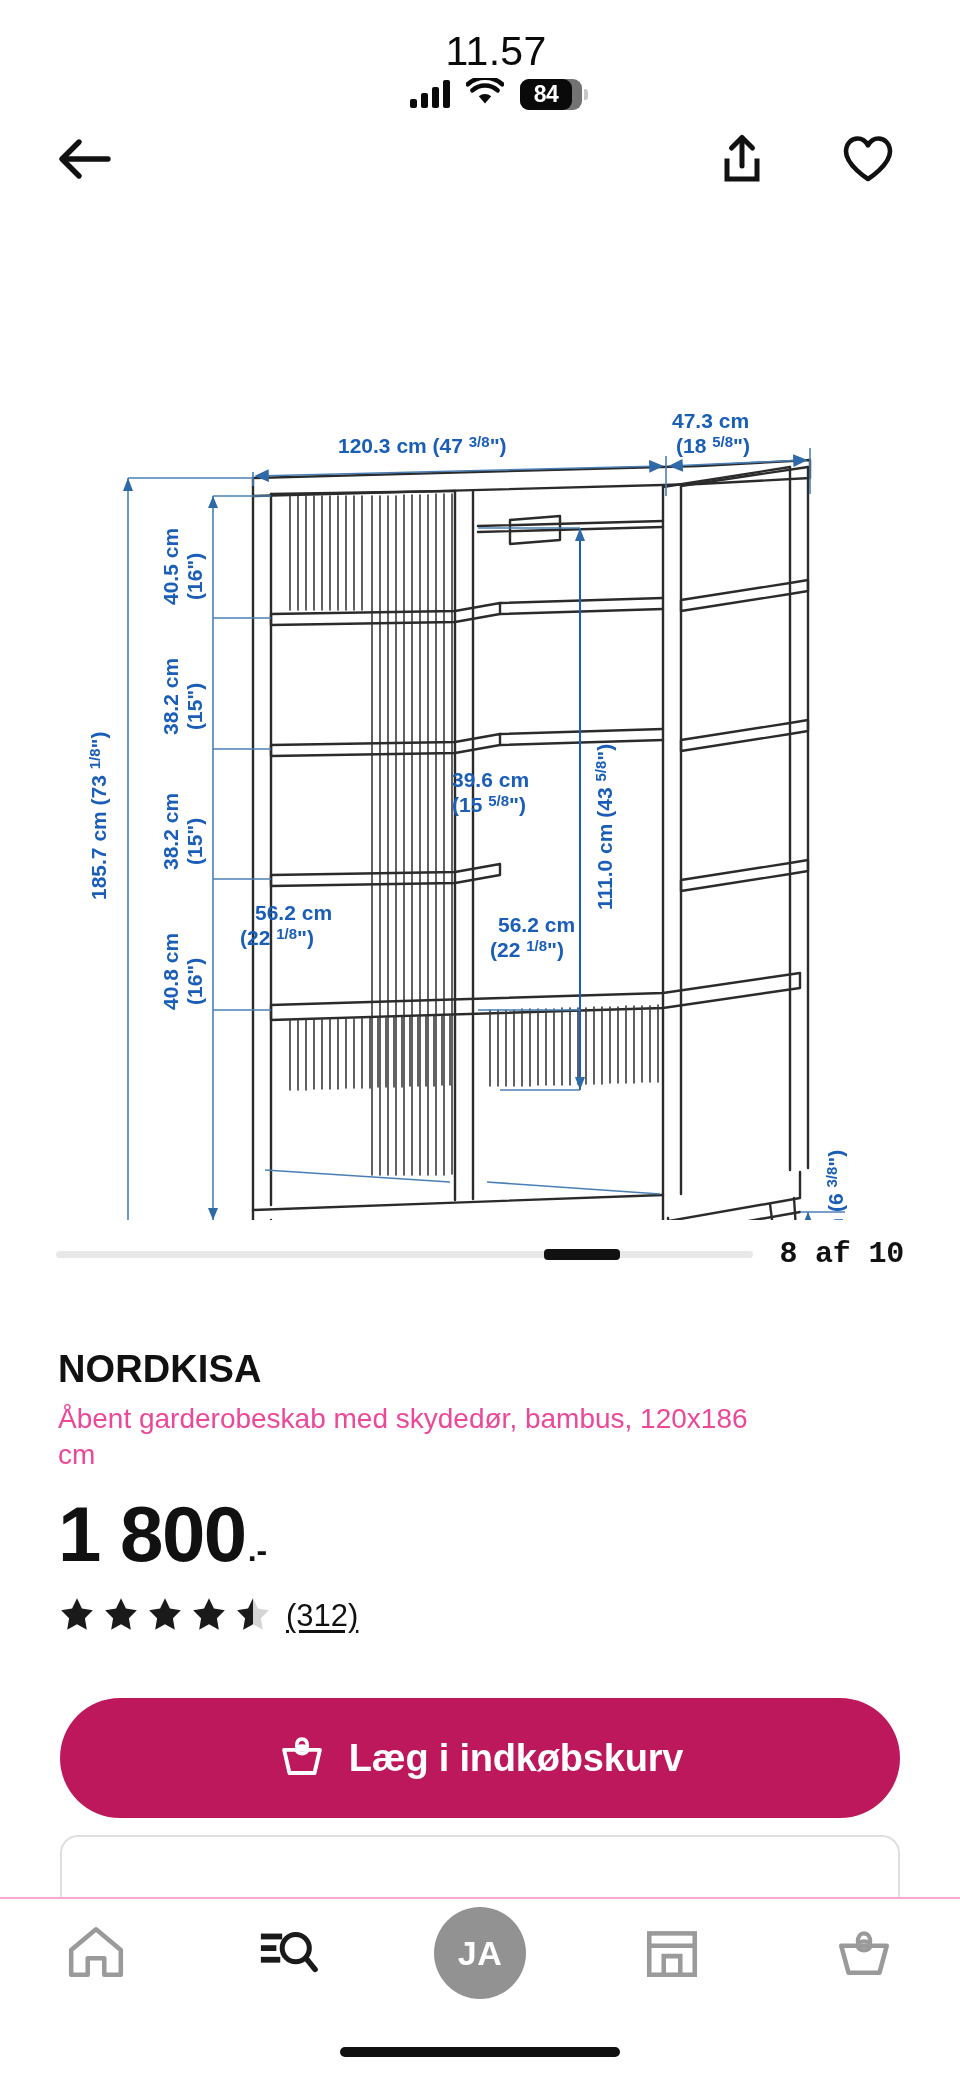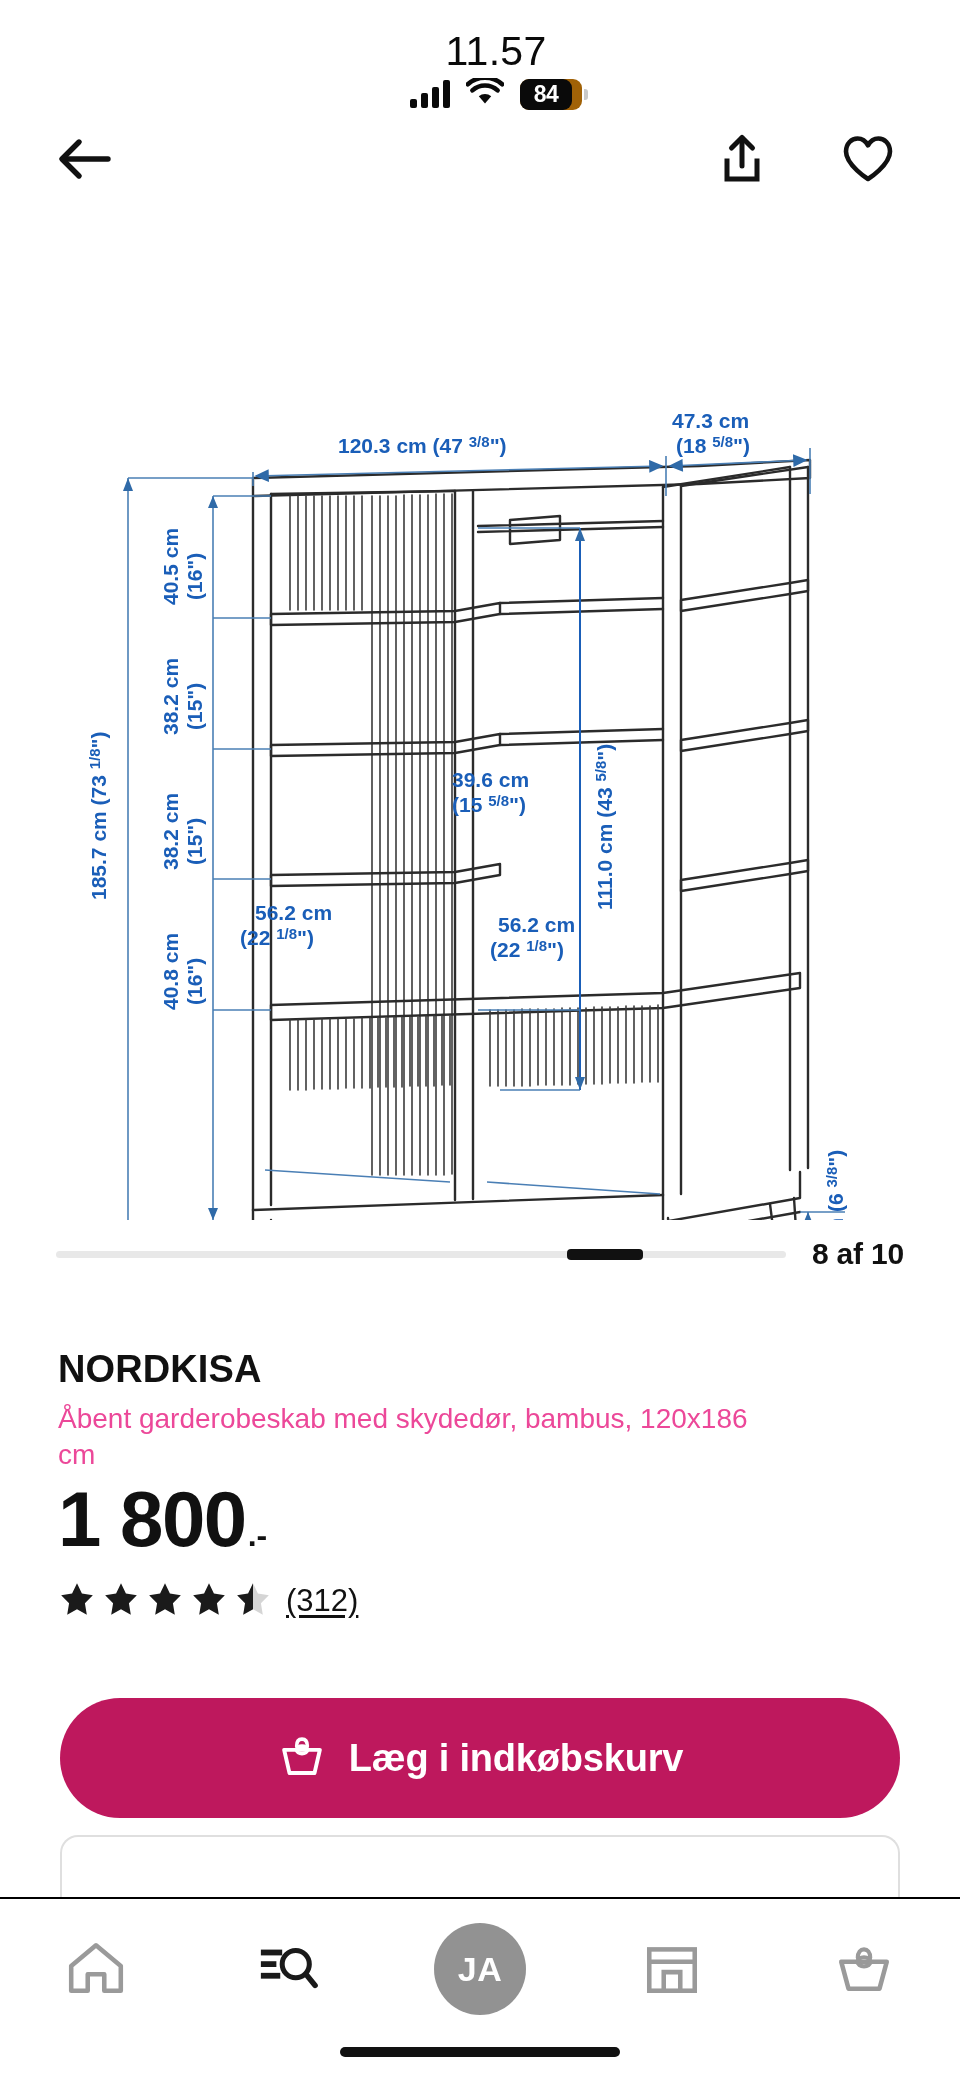--- a/index.html
+++ b/index.html
@@ -56,21 +56,21 @@
   }
   .signal-bars i:nth-child(1) { height: 9px; }
   .signal-bars i:nth-child(2) { height: 15px; }
   .signal-bars i:nth-child(3) { height: 21px; }
   .signal-bars i:nth-child(4) { height: 28px; }
 
   .battery {
     position: relative;
     width: 62px; height: 31px;
     border-radius: 9px;
-    background: #a16207;
+    background: #737373;
     display: flex;
     align-items: center;
   }
   .battery .fill {
     position: absolute;
     left: 0; top: 0;
     height: 31px;
     width: 52px;
     border-radius: 9px;
     background: #0a0a0a;
@@ -121,20 +121,21 @@
 
   
   .pager {
     position: absolute;
     top: 1228px; left: 0;
     width: 960px; height: 52px;
     display: flex;
     align-items: center;
     padding: 0 56px 0 56px;
     gap: 26px;
+    font-family: Liberation Mono, monospace;
   }
   .scrubber {
     position: relative;
     flex: 1;
     height: 7px;
     background: #e8e8e8;
     border-radius: 4px;
   }
   .scrubber .thumb {
     position: absolute;
@@ -168,21 +169,21 @@
     margin-bottom: 10px;
   }
   .desc {
     font-size: 28px;
     font-weight: 400;
     color: #ec4899;
     line-height: 1.28;
     max-width: 855px;
   }
   .price {
-    margin-top: 7px;
+    margin-top: 22px;
     font-size: 78px;
     font-weight: 700;
     color: #111111;
     letter-spacing: -1.5px;
     line-height: 1;
     display: flex;
     align-items: baseline;
   }
   .price .suffix {
     font-size: 32px;
@@ -240,25 +241,25 @@
     background: #ffffff;
   }
 
   
   .tabbar {
     position: absolute;
     bottom: 0; left: 0;
     width: 960px;
     height: 182px;
     background: #ffffff;
-    border-top: 2px solid #000000;
+    border-top: 2px solid #f9a8d4;
     display: flex;
     align-items: flex-start;
     justify-content: space-around;
-    padding-top: 22px;
+    padding-top: 6px;
   }
   .tab {
     width: 150px;
     height: 96px;
     display: flex;
     align-items: center;
     justify-content: center;
     background: none;
     border: none;
     cursor: pointer;

